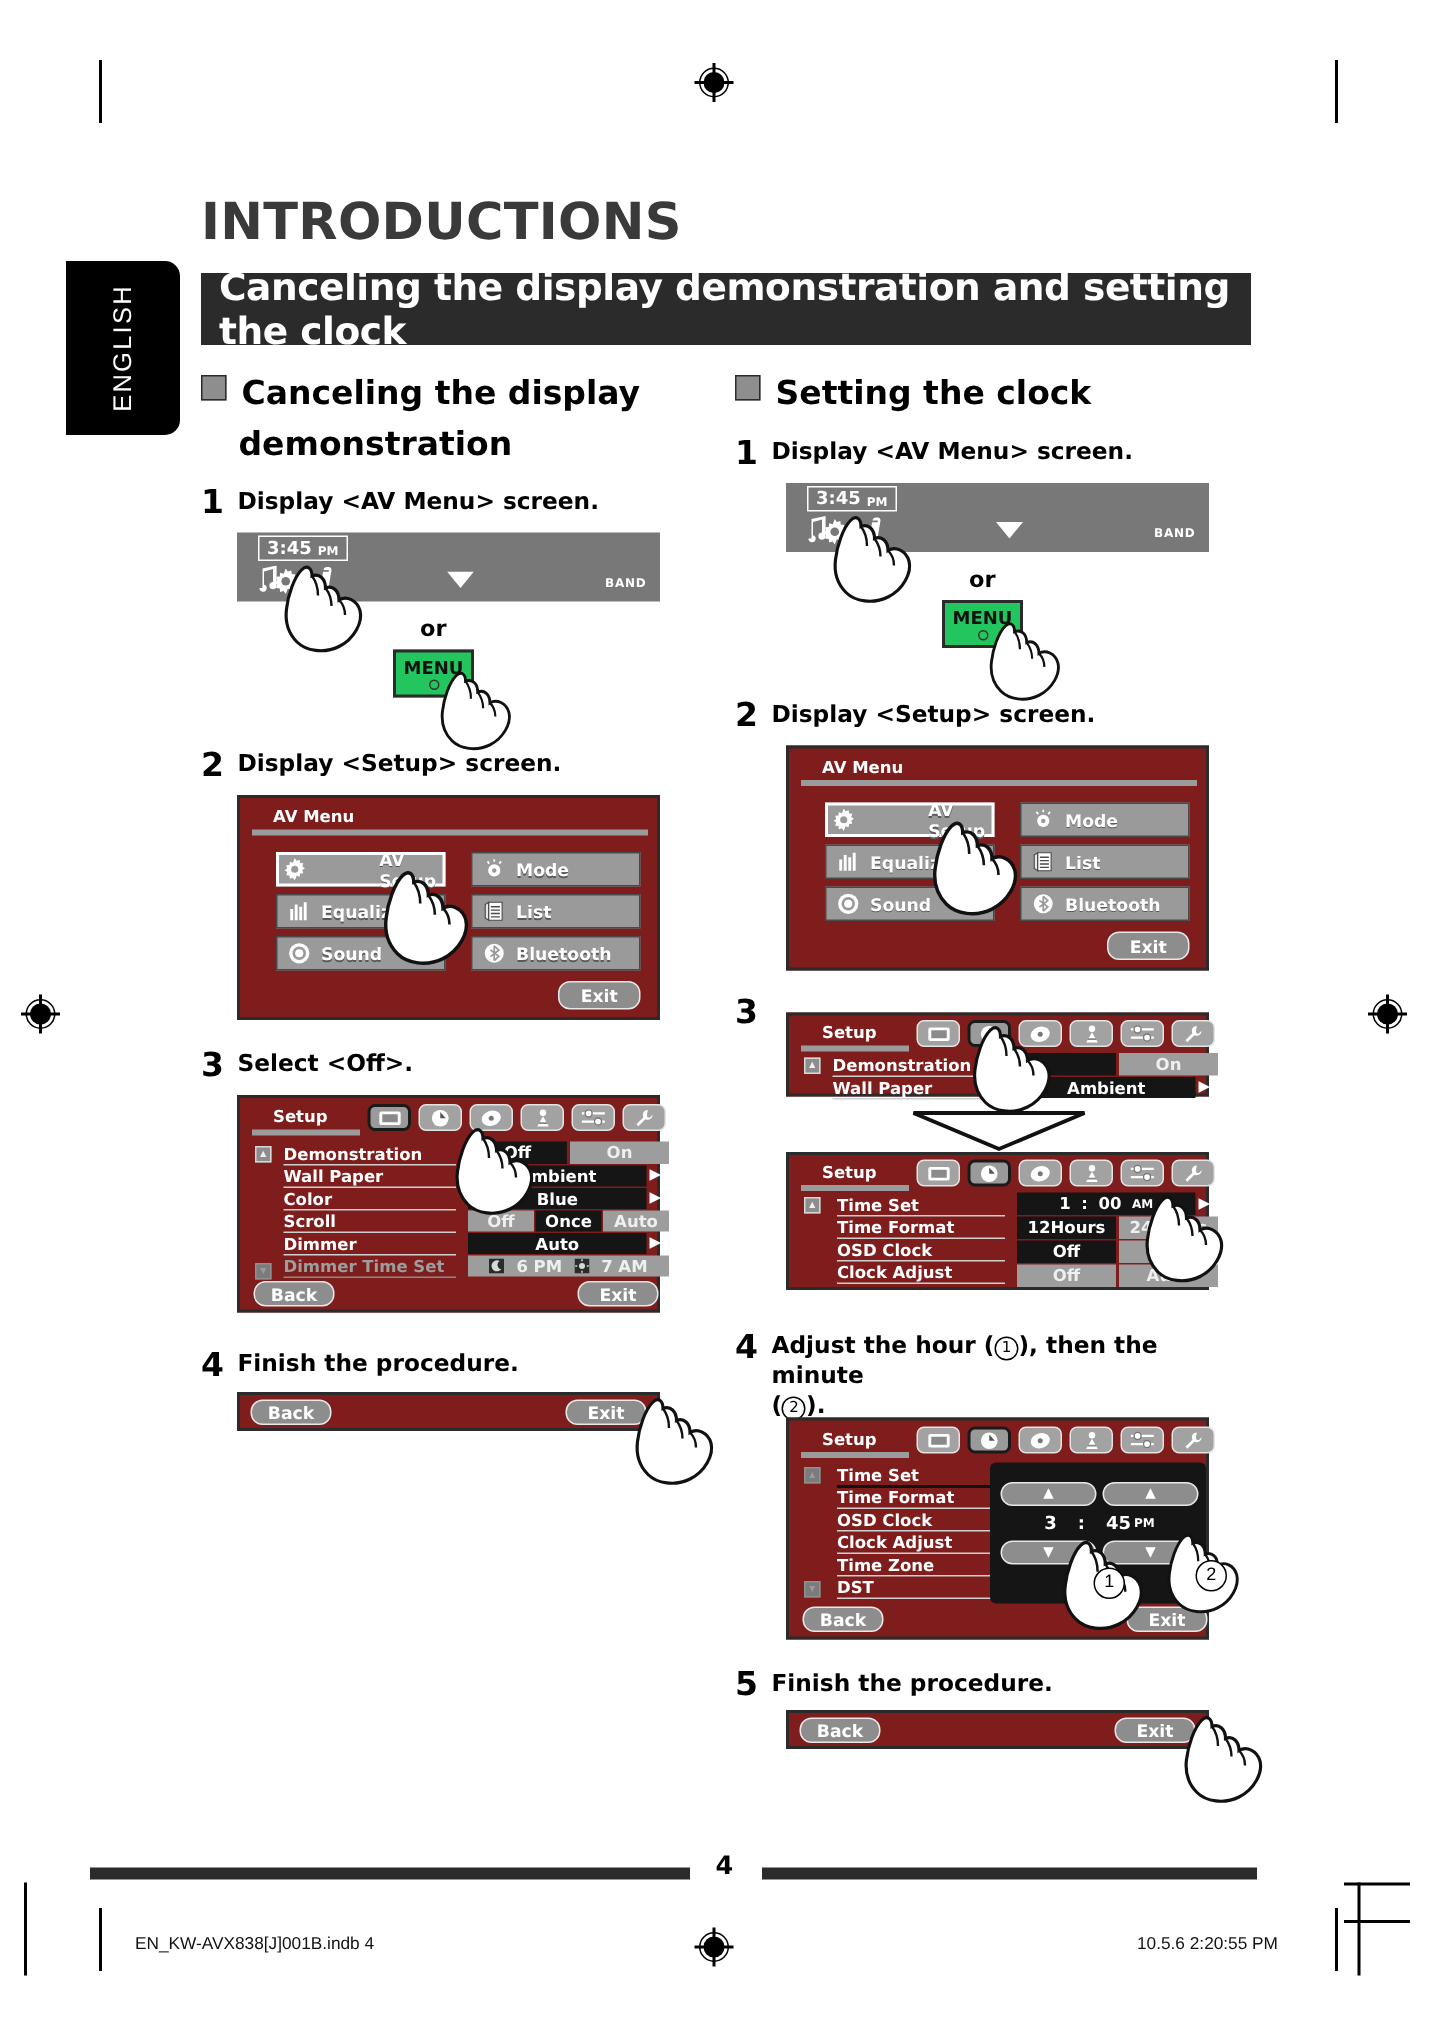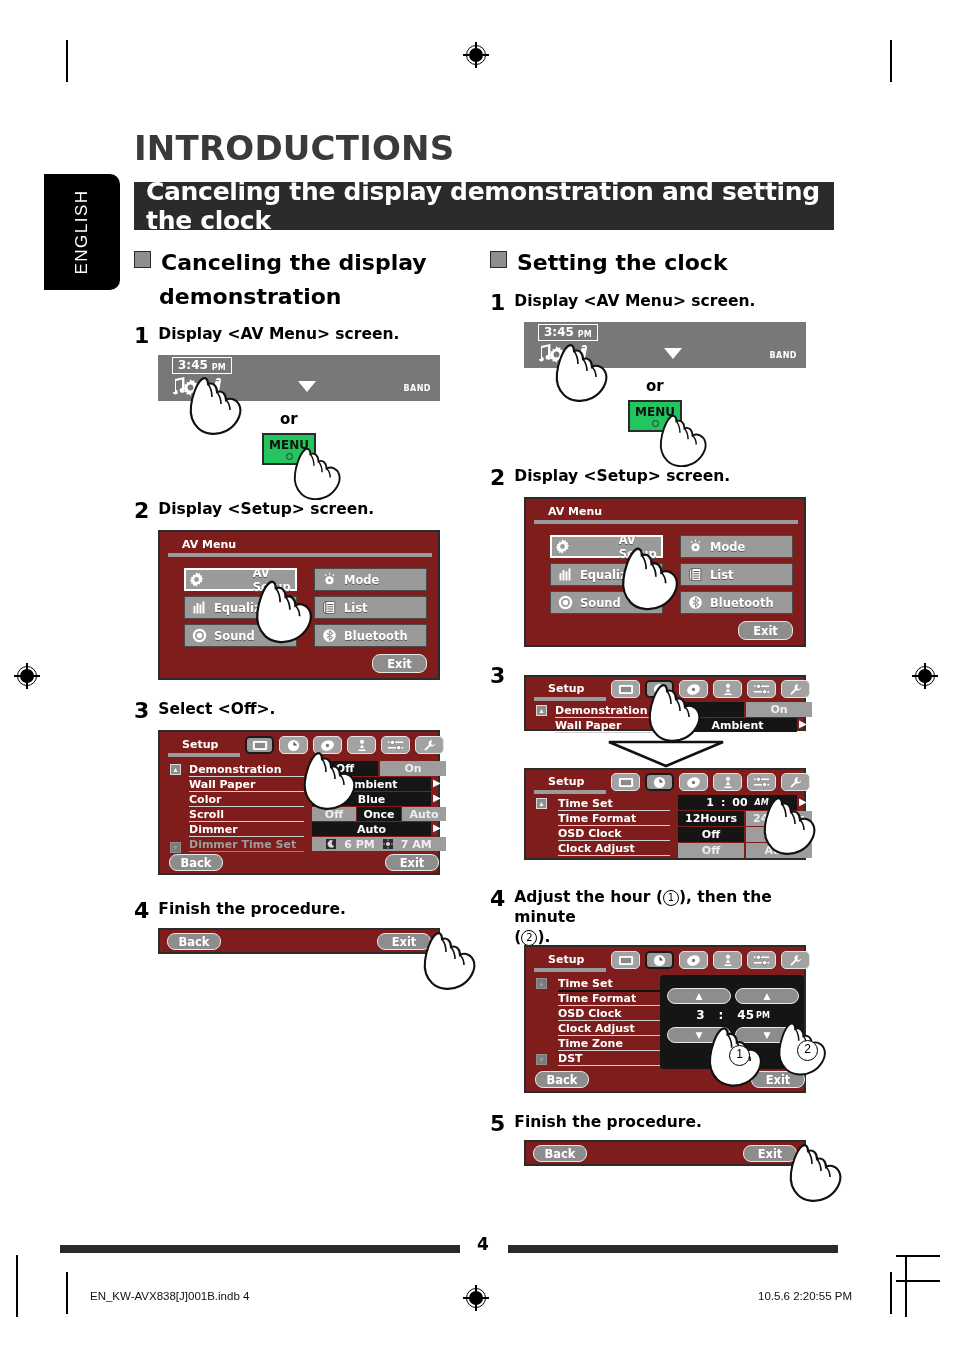--- a/index.html
+++ b/index.html
@@ -631,21 +631,21 @@
 
     <div class="rowlbl" style="left:32px;top:27px;width:112px;">Time Set</div>
     <div class="rowlbl" style="left:32px;top:42px;width:112px;">Time Format</div>
     <div class="rowlbl" style="left:32px;top:57px;width:112px;">OSD Clock</div>
     <div class="rowlbl" style="left:32px;top:72px;width:112px;">Clock Adjust</div>
 
     <div class="val on" style="left:152px;top:25px;width:119px;height:15px;gap:7px;">
       <span>1</span>
       <span>:</span>
       <span>00</span>
-      <span style="font-size:8px;font-style:italic;">AM</span>
+      <span style="font-size:8px;">AM</span>
     </div>
     <div class="arrowtip" style="left:273px;top:26px;">▶</div>
 
     <div class="val on" style="left:152px;top:41px;width:66px;height:15px;">12Hours</div>
     <div class="val off" style="left:220px;top:41px;width:66px;height:15px;">24Hours</div>
 
     <div class="val on" style="left:152px;top:57px;width:66px;height:15px;">Off</div>
     <div class="val off" style="left:220px;top:57px;width:66px;height:15px;">On</div>
 
     <div class="val off" style="left:152px;top:73px;width:66px;height:15px;">Off</div>

